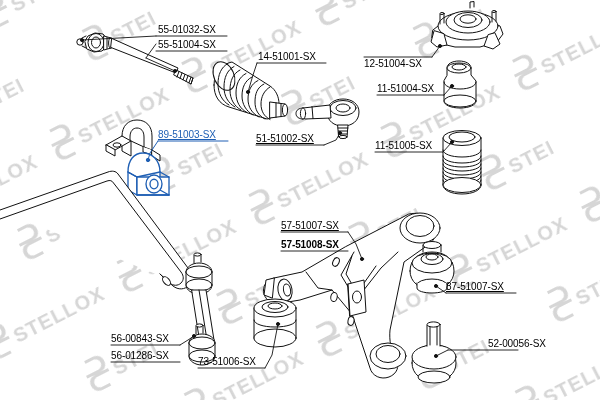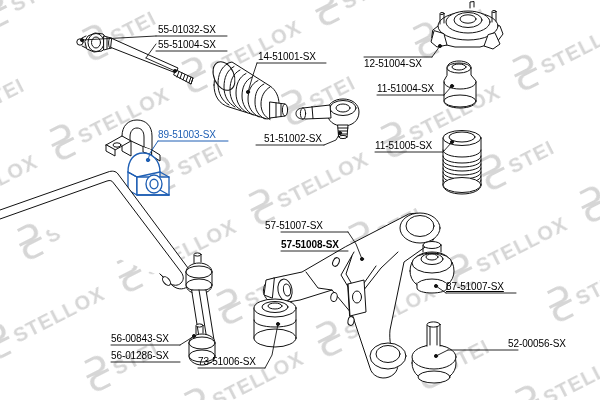--- a/index.html
+++ b/index.html
@@ -38,20 +38,21 @@
     position: absolute;
     font-family: "Liberation Sans", sans-serif;
     font-size: 10px;
     color: #000000;
     white-space: nowrap;
     letter-spacing: -0.1px;
     line-height: 13px;
   }
   .part-label.hl {
     color: #1f5fb4;
+    text-decoration: underline;
   }
 </style>
 </head>
 <body>
 
 <div id="page">
 
   <svg id="watermark-layer" viewBox="0 0 600 400" xmlns="http://www.w3.org/2000/svg">
     <defs>
       <g id="wm-unit">
@@ -370,23 +371,23 @@
   </svg>
 
   <div id="label-layer">
     <span class="part-label" style="left:158px; top:23px;">55-01032-SX</span>
     <span class="part-label" style="left:158px; top:38px;">55-51004-SX</span>
     <span class="part-label" style="left:258px; top:50px;">14-51001-SX</span>
     <span class="part-label" style="left:364px; top:44px;margin-top:13px;">12-51004-SX</span>
     <span class="part-label" style="left:377px; top:82px;">11-51004-SX</span>
     <span class="part-label" style="left:375px; top:139px;">11-51005-SX</span>
     <span class="part-label hl" style="left:158px; top:128px;">89-51003-SX</span>
-    <span class="part-label" style="left:264px; top:132px;">51-51002-SX</span>
-    <span class="part-label" style="left:265px; top:219px;">57-51007-SX</span>
+    <span class="part-label" style="left:256px; top:132px;text-decoration:underline;">51-51002-SX</span>
+    <span class="part-label" style="left:281px; top:219px;text-decoration:underline;">57-51007-SX</span>
     <span class="part-label" style="left:281px; top:238px;font-weight:bold;">57-51008-SX</span>
     <span class="part-label" style="left:446px; top:280px;text-decoration:underline;">87-51007-SX</span>
     <span class="part-label" style="left:111px; top:332px;">56-00843-SX</span>
     <span class="part-label" style="left:111px; top:349px;">56-01286-SX</span>
     <span class="part-label" style="left:198px; top:355px;">73-51006-SX</span>
-    <span class="part-label" style="left:468px; top:337px;padding-left:40px;">52-00056-SX</span>
+    <span class="part-label" style="left:448px; top:337px;padding-left:40px;">52-00056-SX</span>
   </div>
 
 </div>
 
 </body></html>

